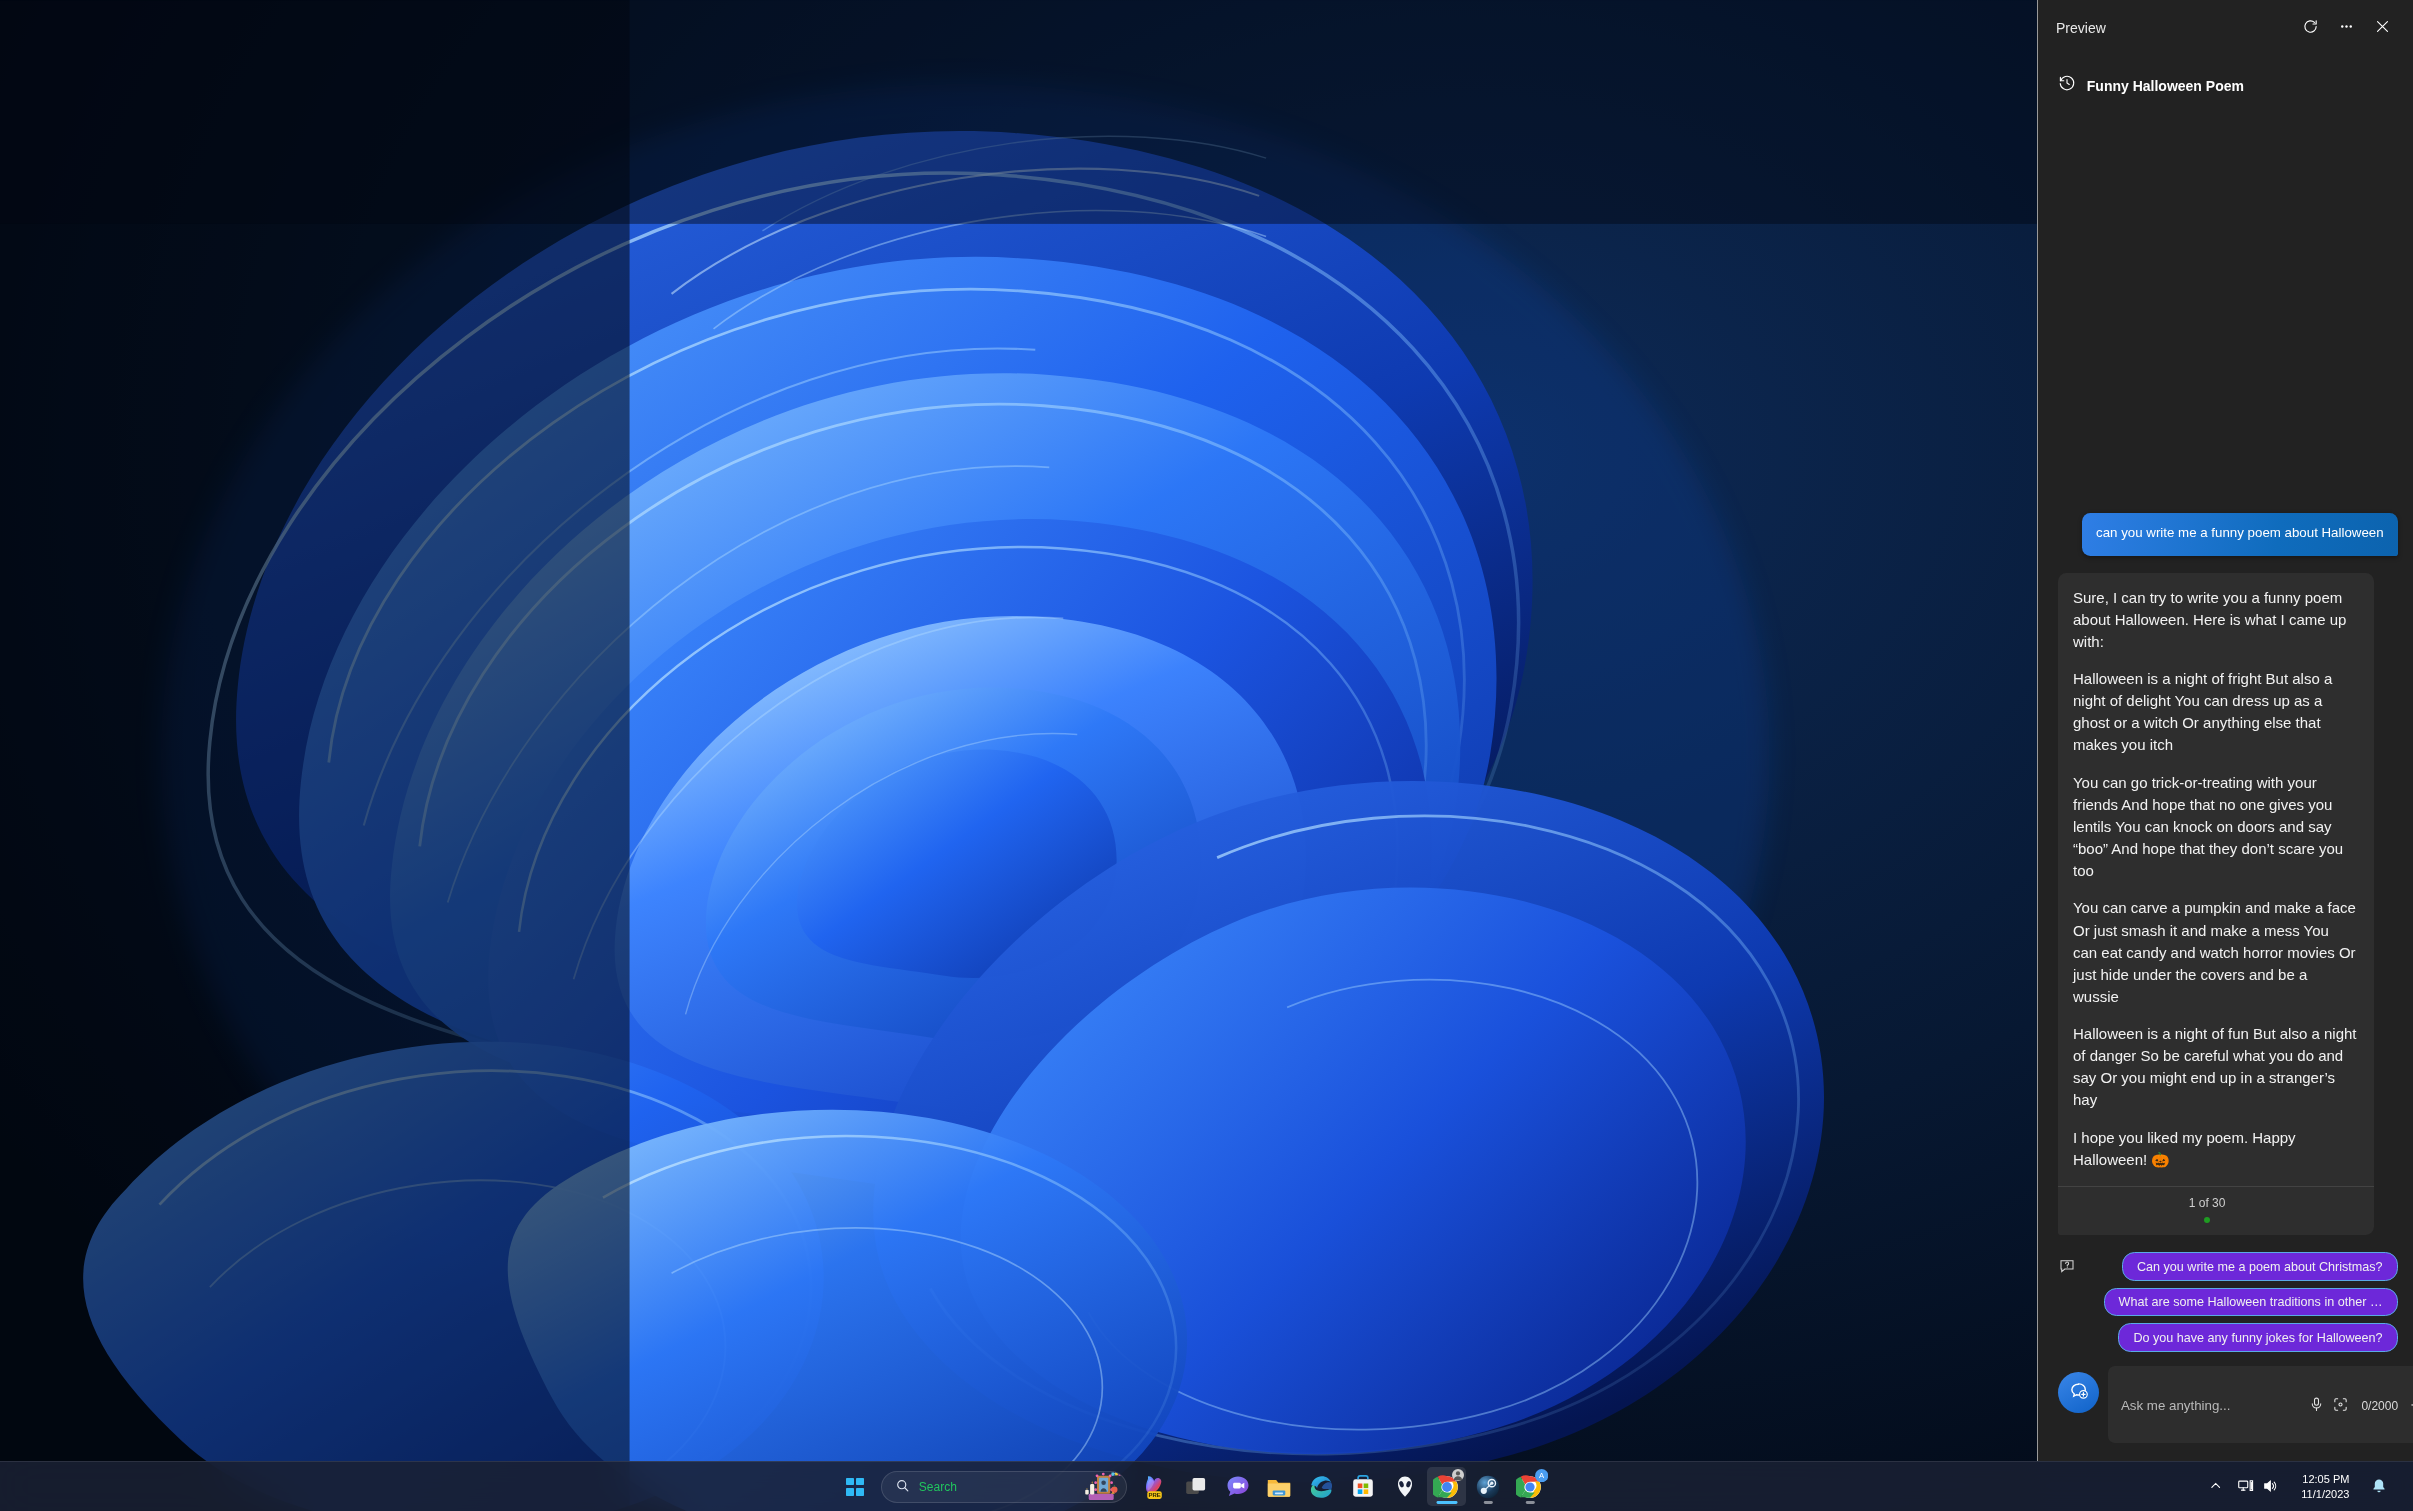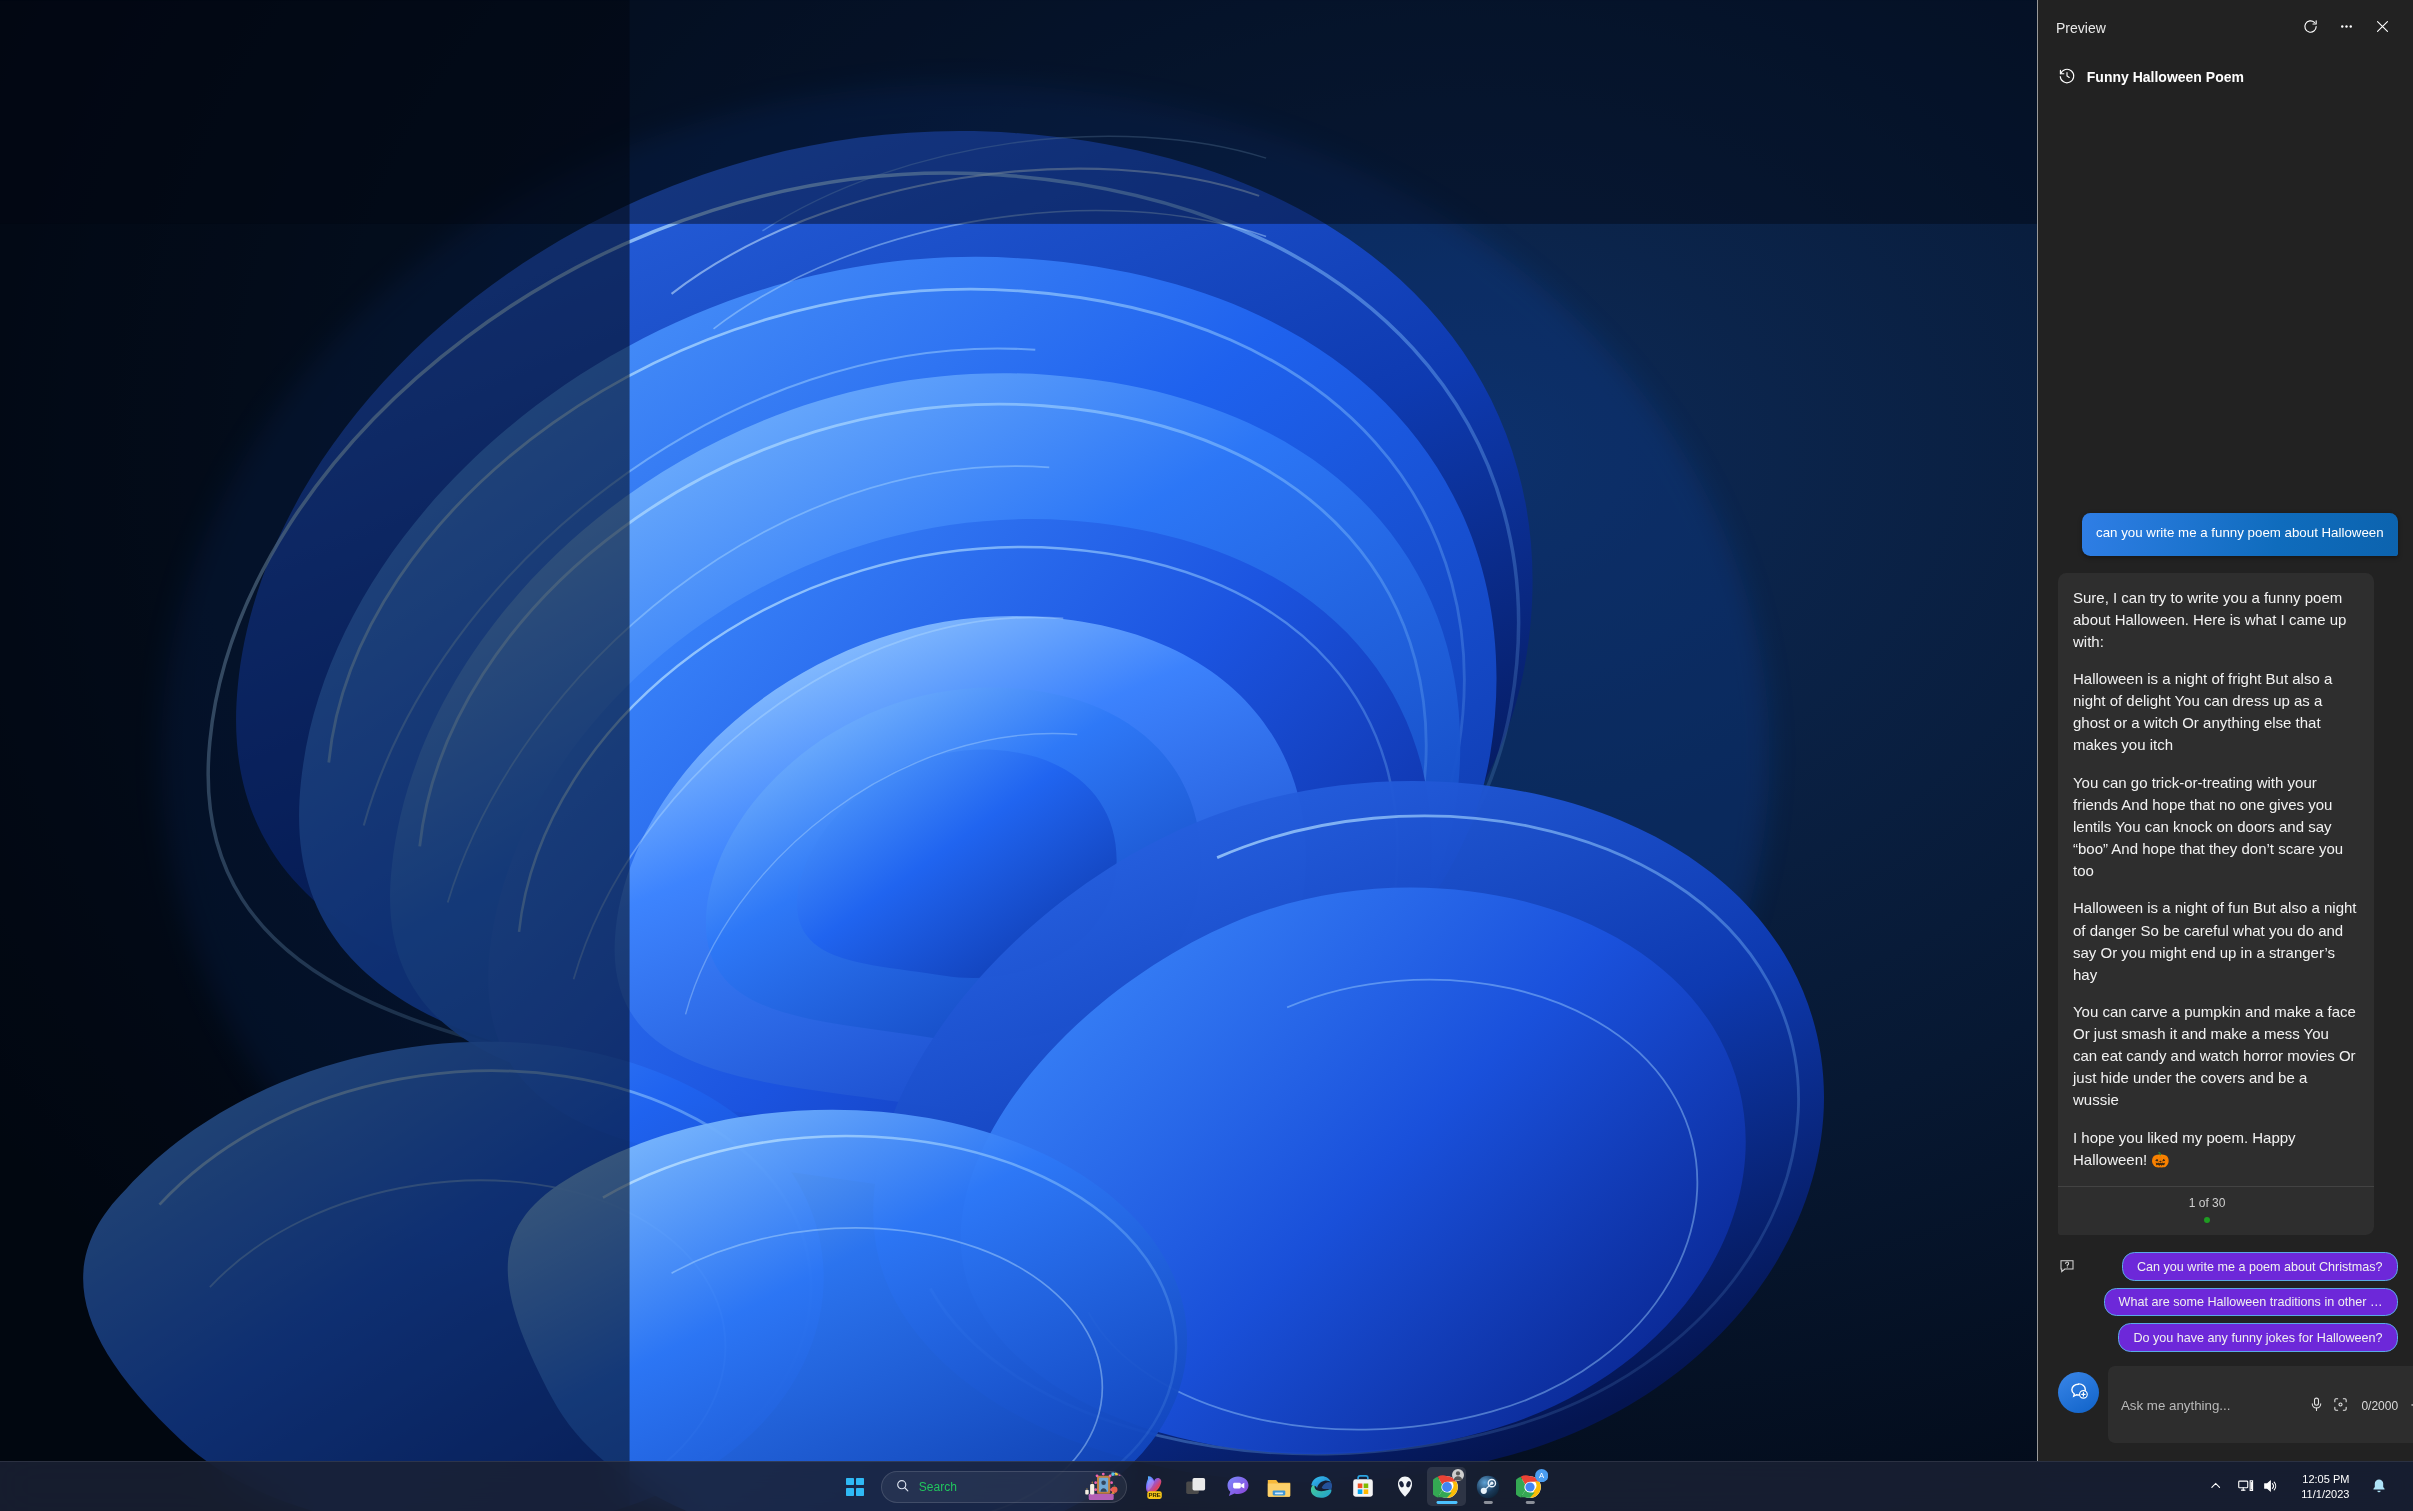--- a/index.html
+++ b/index.html
@@ -88,21 +88,21 @@
     height:55px; flex:0 0 55px;
     display:flex; align-items:center; padding:0 12.6px 0 18px;
   }
   #panel-title{ font-size:14px; color:#e9e9e9; flex:1; }
   .hdr-btn{
     width:36px; height:36px; border-radius:3.5px;
     display:flex; align-items:center; justify-content:center; cursor:pointer;
   }
 
   #thread-row{
-    display:flex; align-items:center; gap:11.2px;
+    display:flex; align-items:flex-end; gap:11.2px;
     padding:5.6px 18px 0 19.6px; height:39px; flex:0 0 39px;
   }
   #thread-title{ font-size:14px; font-weight:bold; color:#fff; }
 
   #chat-scroll{
     flex:1 1 auto; overflow:hidden;
     display:flex; flex-direction:column; justify-content:flex-end;
     padding:0 15.4px 0 19.6px;
   }
 
@@ -326,22 +326,22 @@
   </div>
 
   <div id="chat-scroll">
 
     <div class="msg-user">can you write me a funny poem about Halloween</div>
 
     <div class="msg-bot">
       <p>Sure, I can try to write you a funny poem about Halloween. Here is what I came up with:</p>
       <p>Halloween is a night of fright But also a night of delight You can dress up as a ghost or a witch Or anything else that makes you itch</p>
       <p>You can go trick-or-treating with your friends And hope that no one gives you lentils You can knock on doors and say “boo” And hope that they don’t scare you too</p>
+      <p>You can carve a pumpkin and make a face Or just smash it and make a mess You can eat candy and watch horror movies Or just hide under the covers and be a wussie</p>
       <p>Halloween is a night of fun But also a night of danger So be careful what you do and say Or you might end up in a stranger’s hay</p>
-      <p>You can carve a pumpkin and make a face Or just smash it and make a mess You can eat candy and watch horror movies Or just hide under the covers and be a wussie</p>
       <p>I hope you liked my poem. Happy Halloween! 🎃</p>
       <div class="bot-foot">
         <span class="cnt">1 of 30</span>
         <span class="dot-green"></span>
       </div>
     </div>
   </div>
 
   <div id="suggestions">
     <div class="sugg-row">

